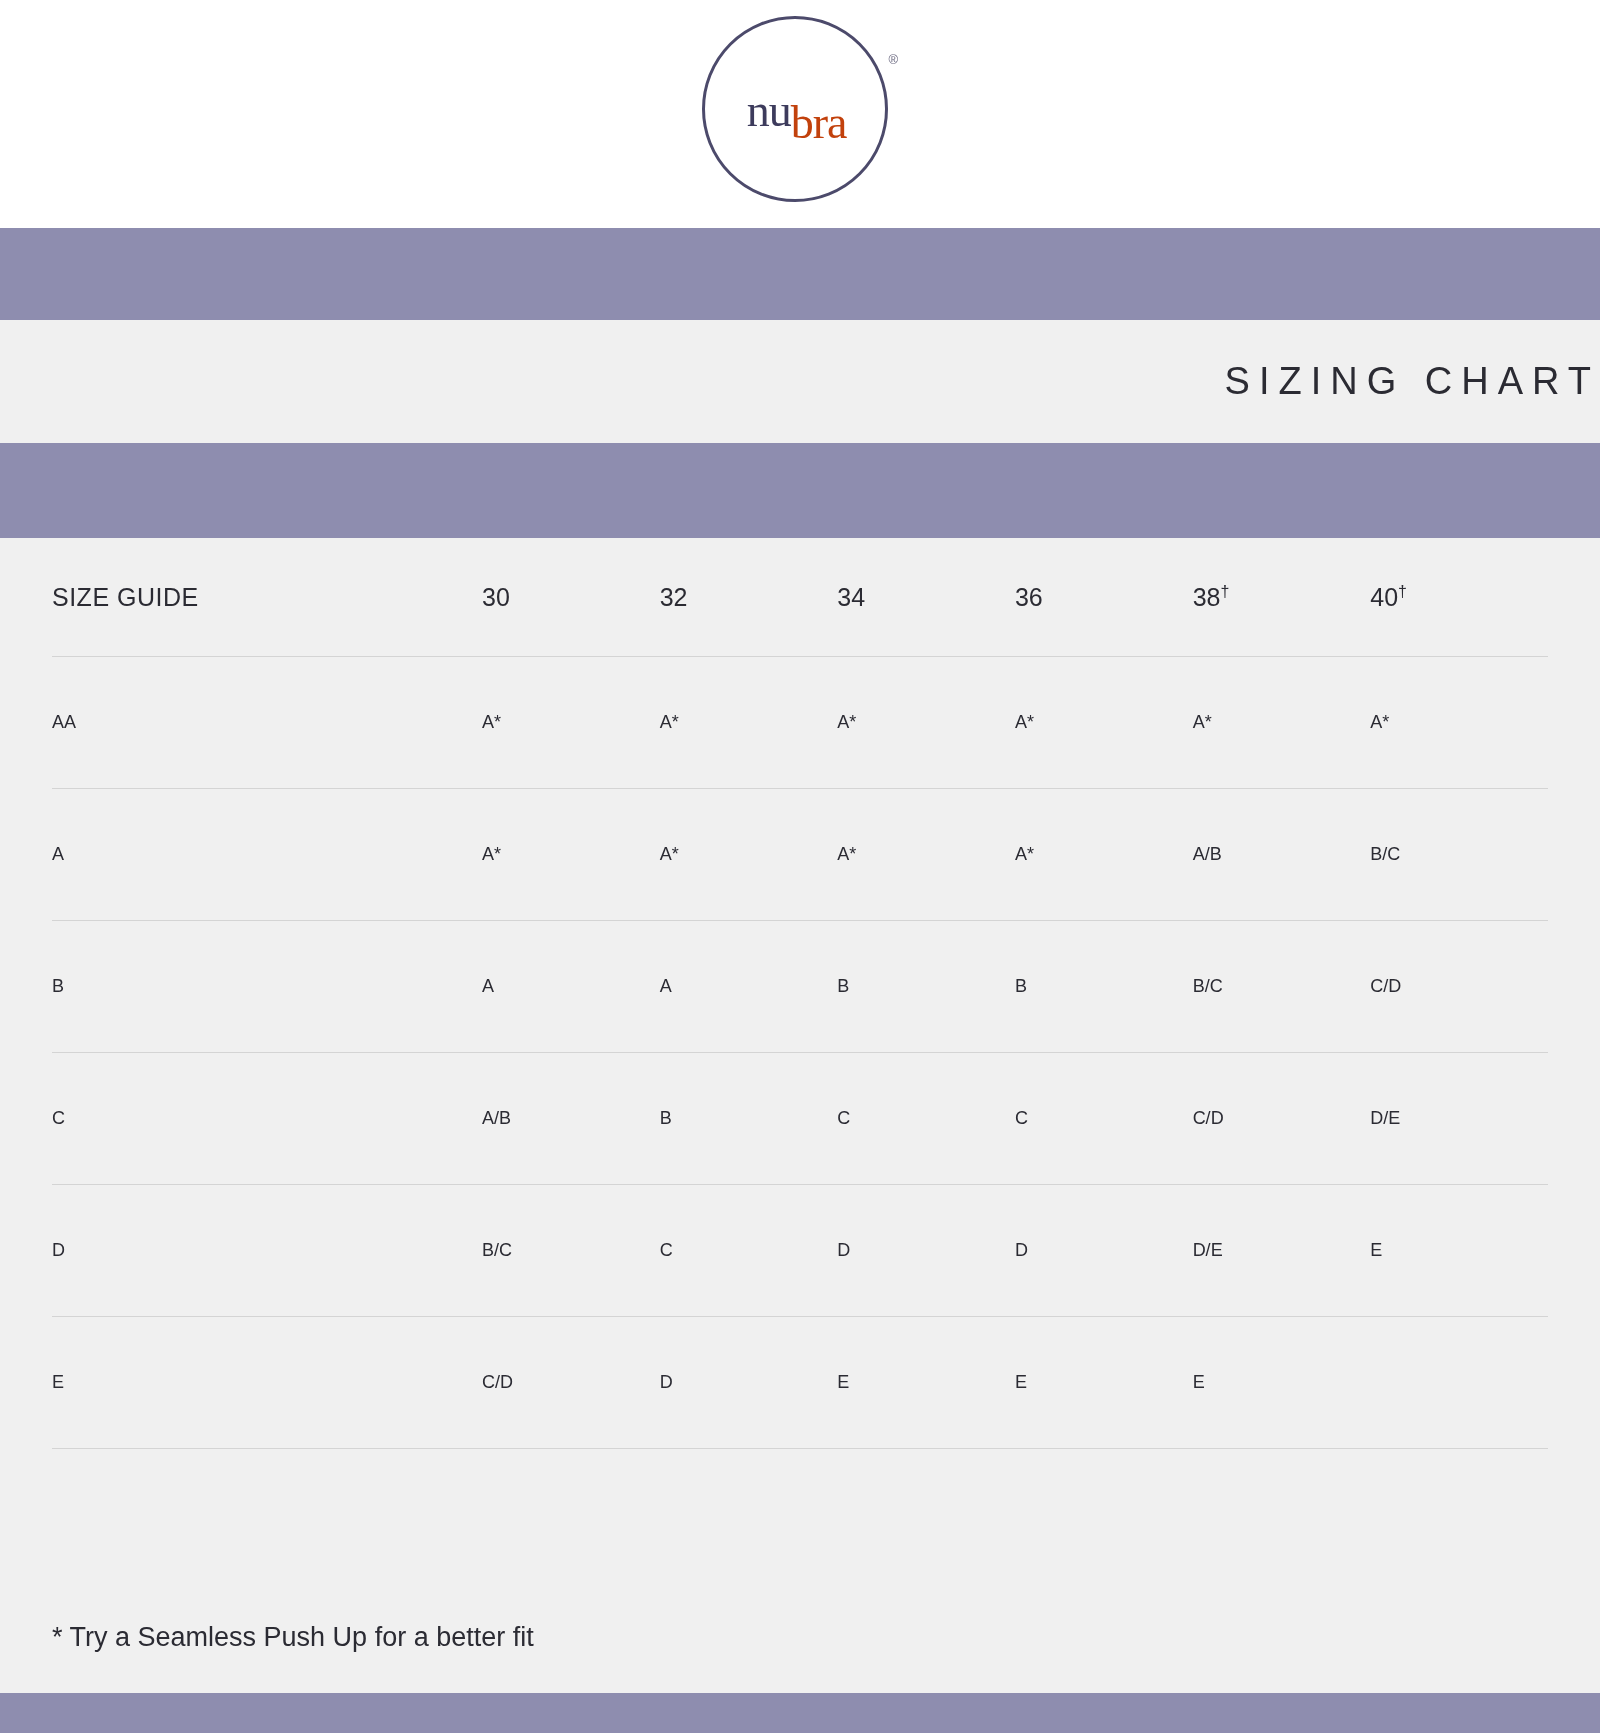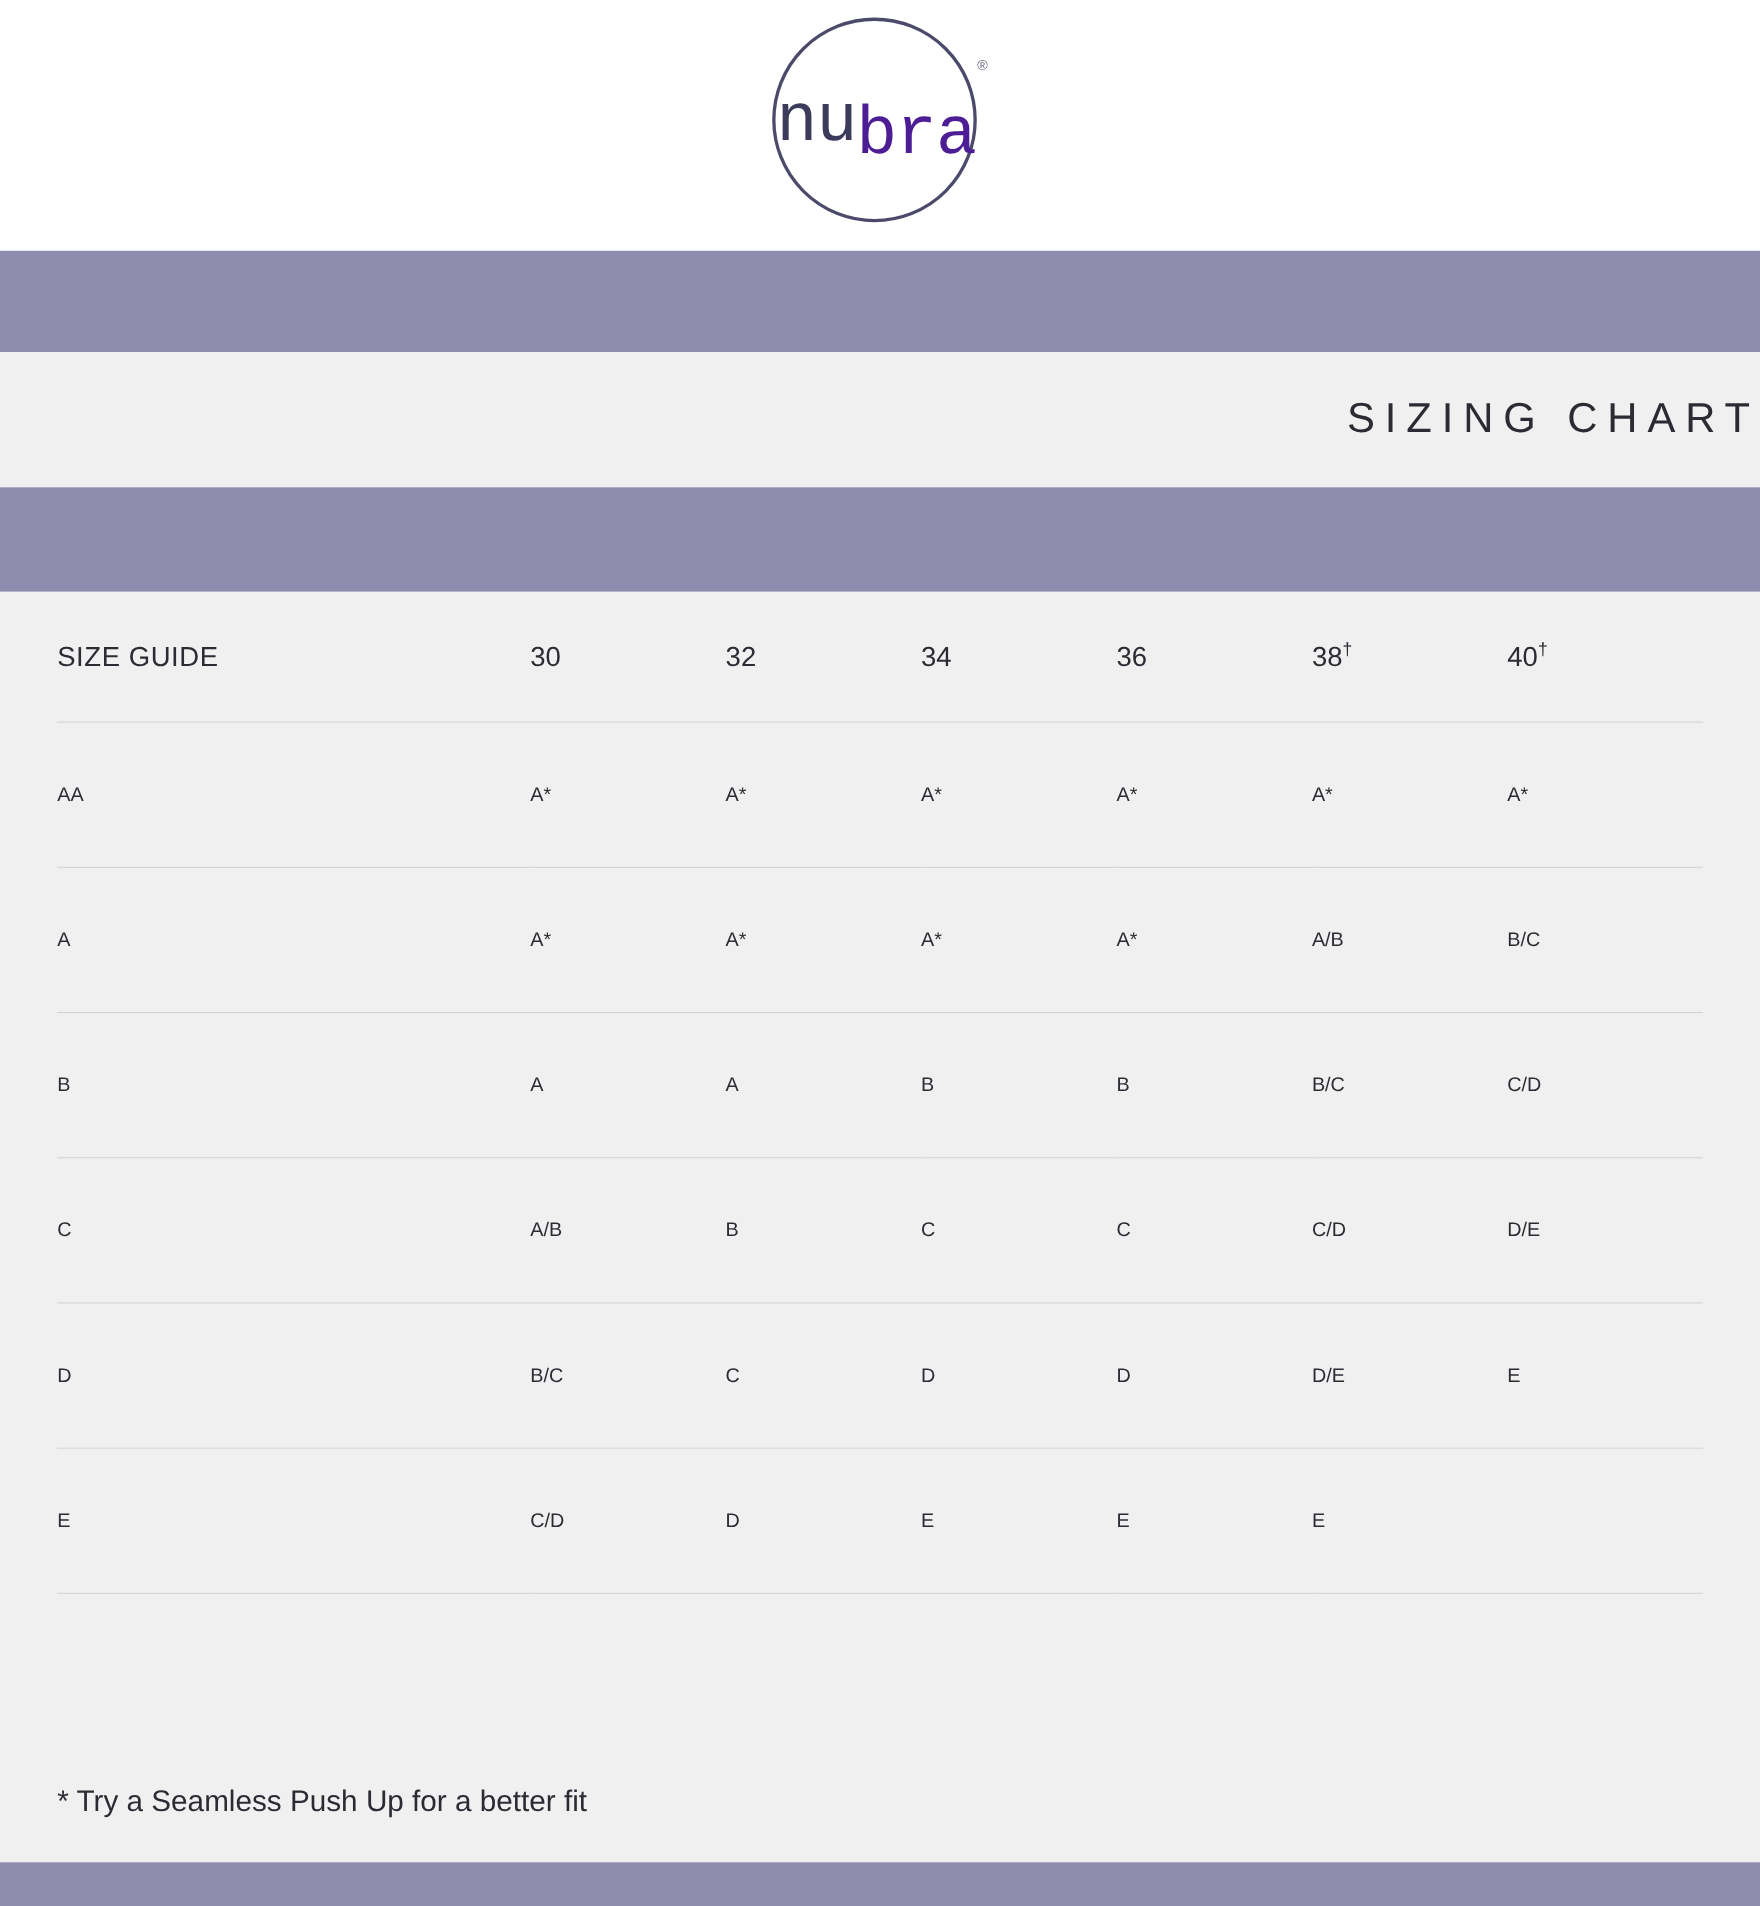--- a/index.html
+++ b/index.html
@@ -49,28 +49,28 @@
   }
   .logo-text {
     position: absolute;
     left: 0;
     top: 0;
     width: 189px;
     height: 189px;
     display: flex;
     align-items: center;
     justify-content: center;
-    font-family: Liberation Mono, monospace;
-    font-size: 62px;
+    font-family: Liberation Serif, serif;
+    font-size: 46px;
     letter-spacing: -1px;
     font-weight: 400;
     text-align: right;
   }
   .logo-text .part1 { color: #3d3b5c; }
-  .logo-text .part2 { color: #4c1d95; margin-top: 24px; }
+  .logo-text .part2 { color: #c2410c; margin-top: 24px; }
   .logo-reg {
     position: absolute;
     right: 0px;
     top: 36px;
     font-size: 13px;
     color: #6b6980;
   }
 
   
   .band {

